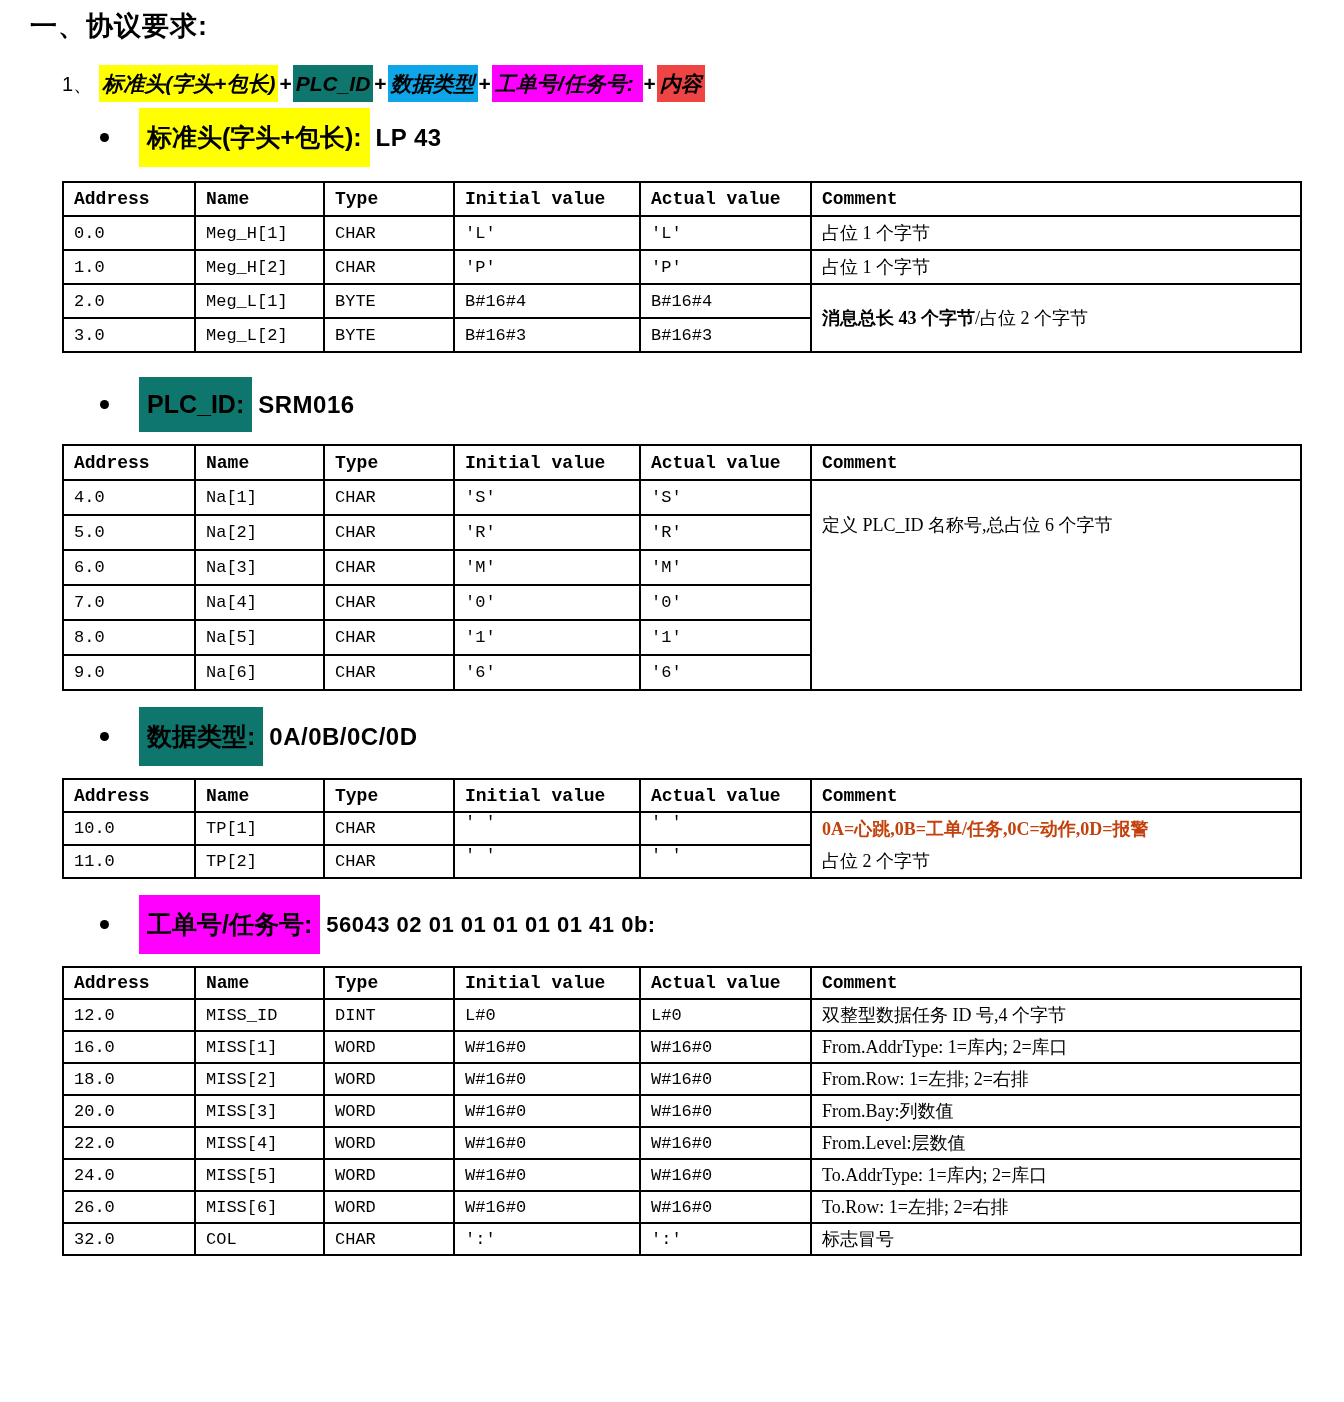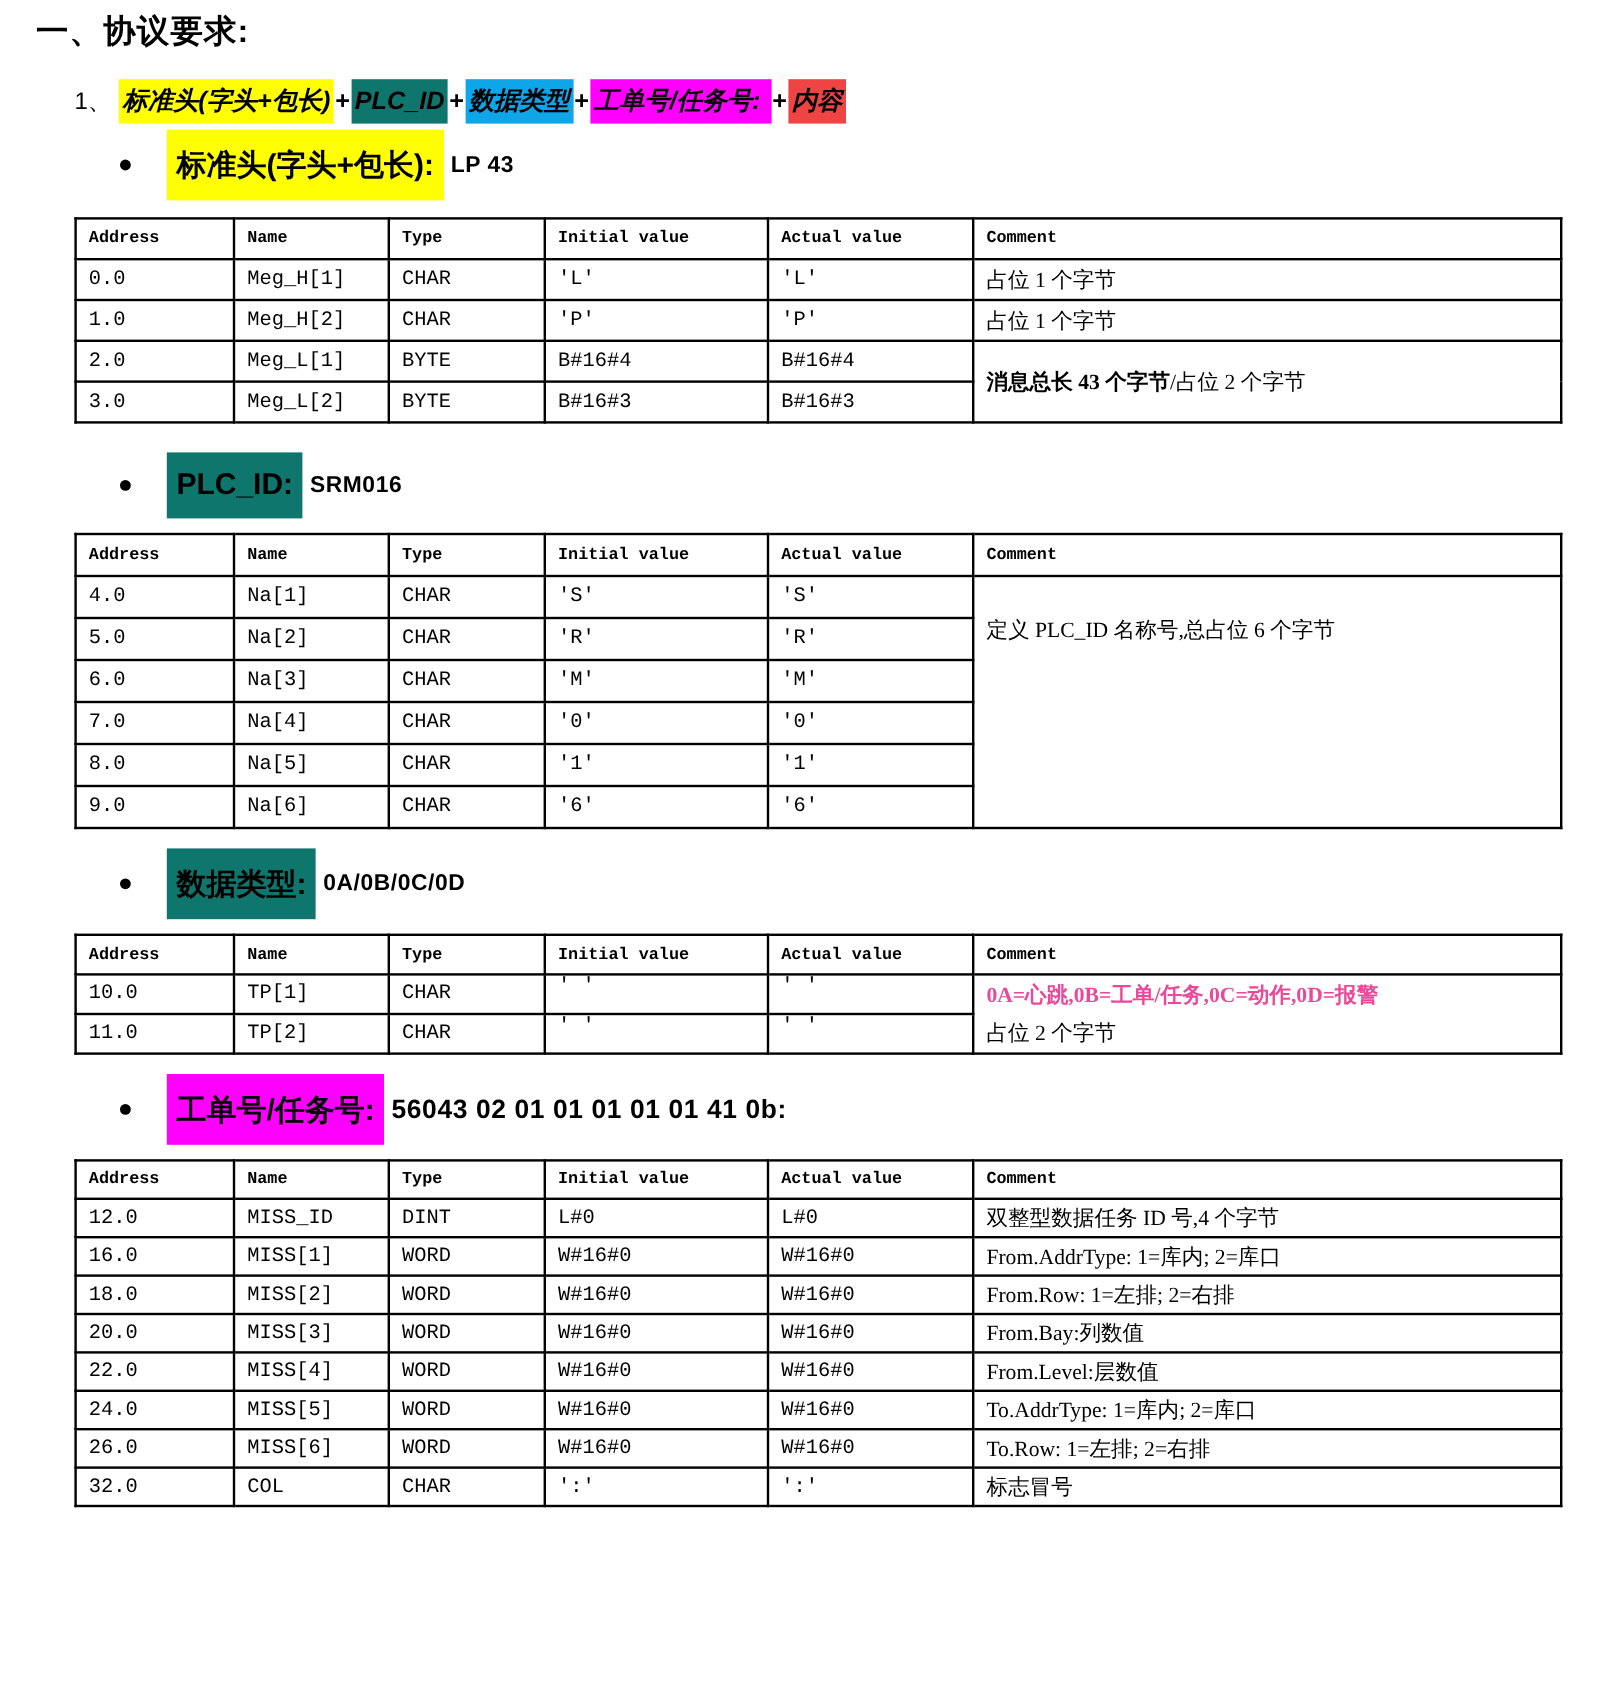--- a/index.html
+++ b/index.html
@@ -15,45 +15,45 @@
   .it{font-style:italic;}
   .hl-y{background:#FFFF00;}
   .hl-g{background:#0f766e;}
   .hl-c{background:#0ea5e9;}
   .hl-m{background:#FF00FF;}
   .hl-t{background:#ef4444;}
   .plus{padding:7px 1px;}
   .bullet{display:flex;align-items:center;margin-left:100px;}
   .dot{width:9px;height:9px;border-radius:50%;background:#000;margin-right:30px;flex:0 0 auto;}
   .blabel{font-size:25px;font-weight:bold;padding:13px 8px;white-space:nowrap;}
-  .bvalue{font-size:19px;font-weight:bold;margin-left:6px;letter-spacing:.5px;white-space:nowrap;}
+  .bvalue{font-size:24px;font-weight:bold;margin-left:6px;letter-spacing:.5px;white-space:nowrap;}
   .bvalue.big{font-size:22px;}
   .b1{margin-top:10px;}
   .b2{margin-top:24px;}
   .b3{margin-top:16px;}
   .b4{margin-top:16px;}
   table{border-collapse:collapse;table-layout:fixed;margin:14px 0 0 62px;width:1238px;}
   .t1{margin-top:12px;}
   .t2{margin-top:12px;}
   .t3{margin-top:12px;}
   th,td{
     border:2px solid #000;padding:0 10px;
     font-family:"Liberation Mono","DejaVu Sans Mono",monospace;
     font-size:17px;vertical-align:middle;overflow:hidden;white-space:nowrap;
     font-weight:normal;text-align:left;
   }
-  th{font-size:14px;font-weight:bold;}
+  th{font-size:18px;font-weight:bold;}
   .t0 th,.t0 td{height:32px;}
   .t1 th,.t1 td{height:33px;}
   .t2 th,.t2 td{height:31px;}
   .t3 th,.t3 td{height:30px;}
   .cmt{font-family:"Liberation Serif",serif;font-size:18px;}
   .cmt-top{vertical-align:top;padding-top:32px;}
   .b{font-weight:bold;}
-  .red{color:#ec4899;font-weight:bold;}
+  .red{color:#c2410c;font-weight:bold;}
   .cmt .line{line-height:32px;}
 </style>
 </head>
 <body>
 
 <div class="title">一、协议要求:</div>
 
 <div class="formula"><span class="prefix">1、</span><span class="seg it hl-y">标准头(字头+包长)</span><span class="plus">+</span><span class="seg it hl-g">PLC_ID</span><span class="plus">+</span><span class="seg it hl-c">数据类型</span><span class="plus">+</span><span class="seg it hl-m">工单号/任务号: </span><span class="plus">+</span><span class="seg it hl-t">内容</span></div>
 
 <div class="bullet b1">

